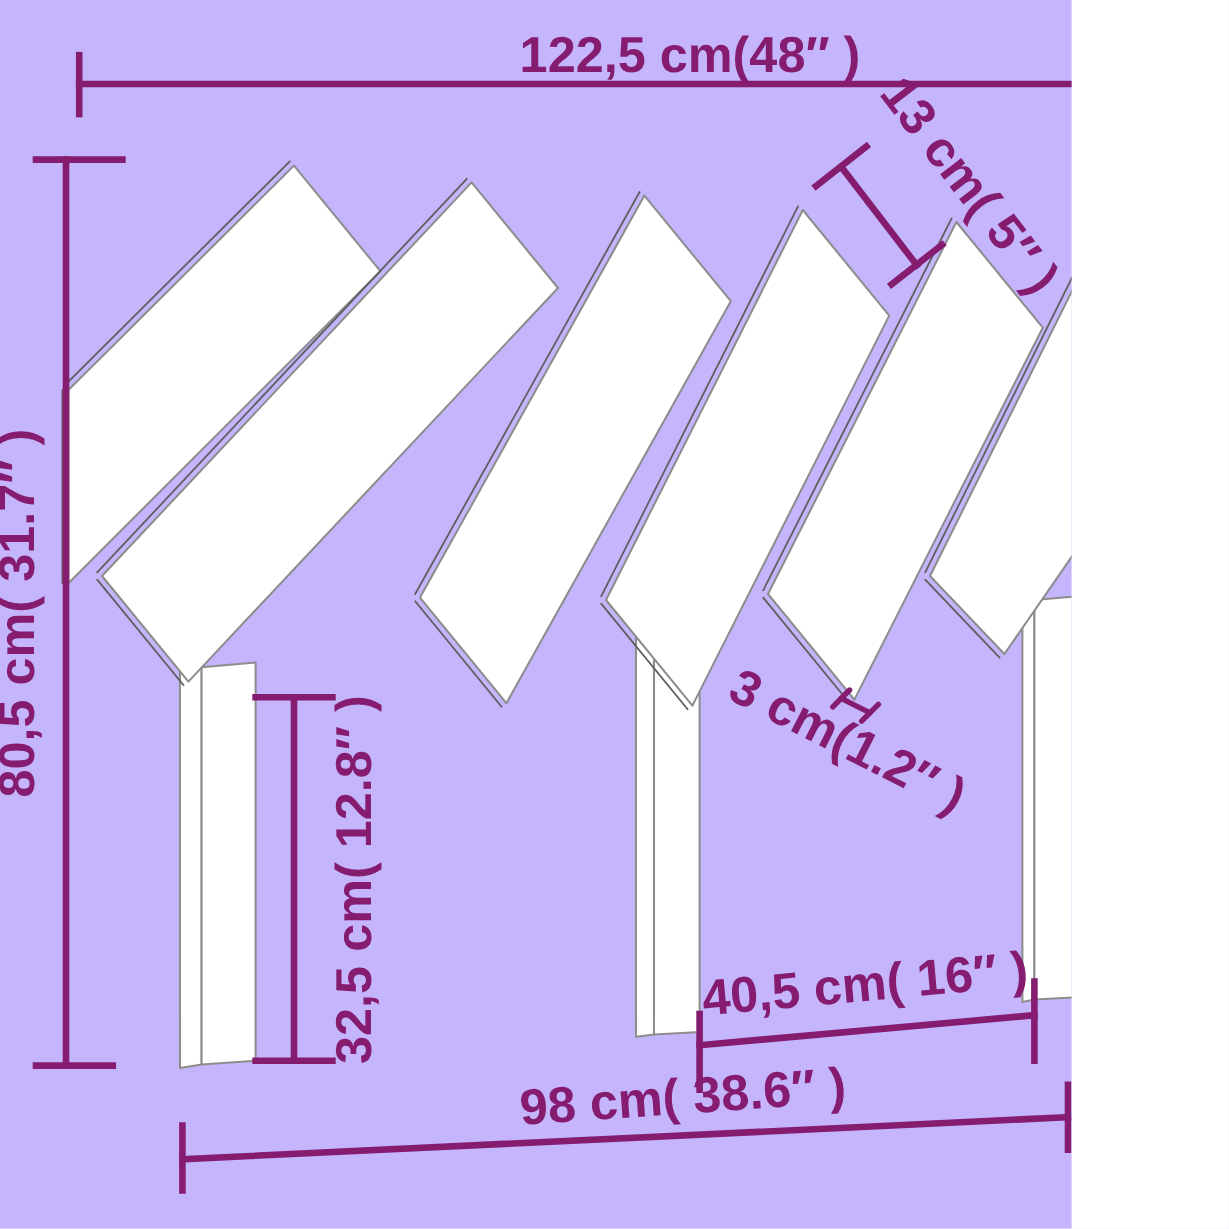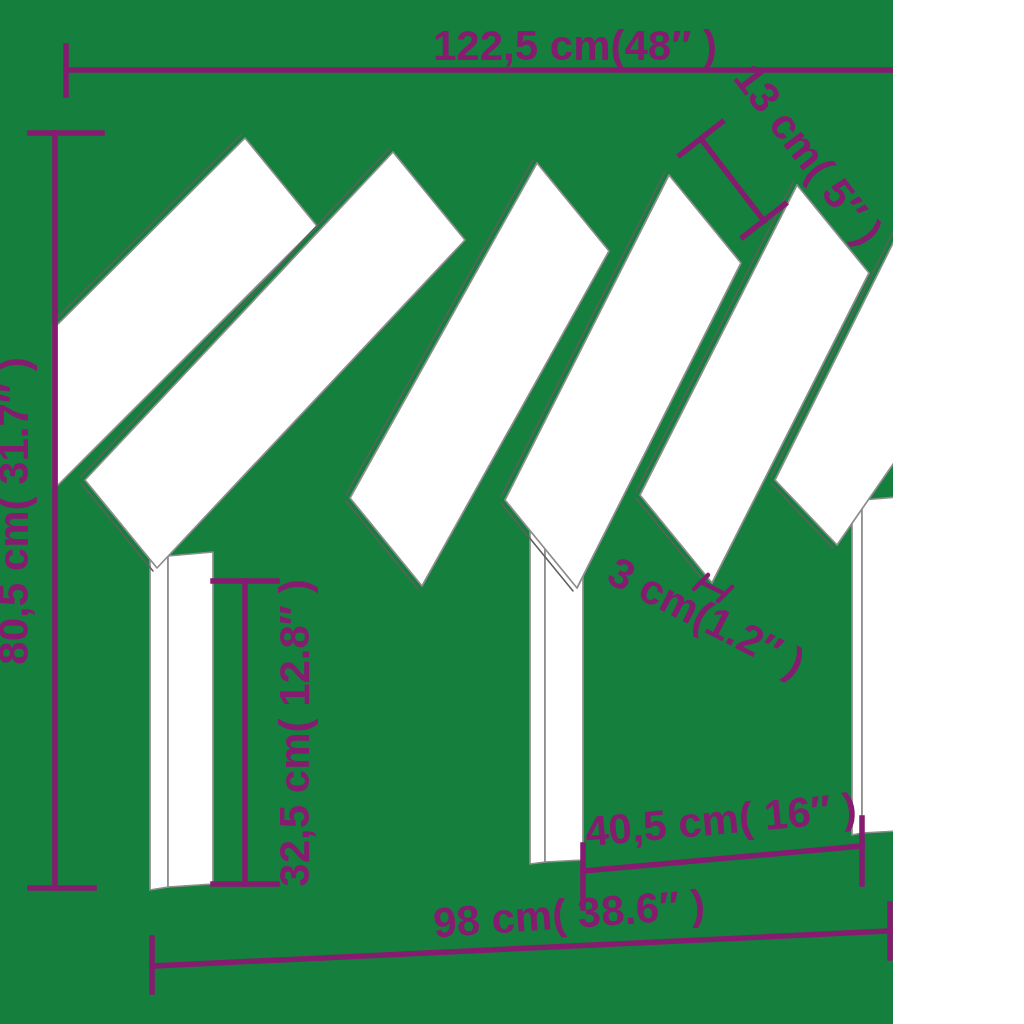--- a/index.html
+++ b/index.html
@@ -1,20 +1,20 @@
 <!DOCTYPE html>
 <html><head>
 <meta charset="utf-8">
 <style>
   html, body { margin: 0; padding: 0; background: #ffffff; }
   .stage {
     position: relative;
     width: 893px;
     height: 1024px;
-    background: #15803d;
+    background: #c4b5fd;
     overflow: hidden;
     font-family: "Liberation Sans", sans-serif;
   }
   svg { position: absolute; left: 0; top: 0; }
   .board { fill: #ffffff; stroke: #8d8d8d; stroke-width: 1.7; stroke-linejoin: round; }
   .board-accent { fill: none; stroke: #5f5f5f; stroke-width: 1.5; stroke-linecap: round; }
   .leg { fill: #ffffff; stroke: #8d8d8d; stroke-width: 1.7; stroke-linejoin: round; }
   .dim-stroke { stroke: #851C6F; stroke-width: 5.5; stroke-linecap: square; fill: none; }
   .dim-stroke-thin { stroke: #851C6F; stroke-width: 4.5; stroke-linecap: round; fill: none; }
   .dim-label {

